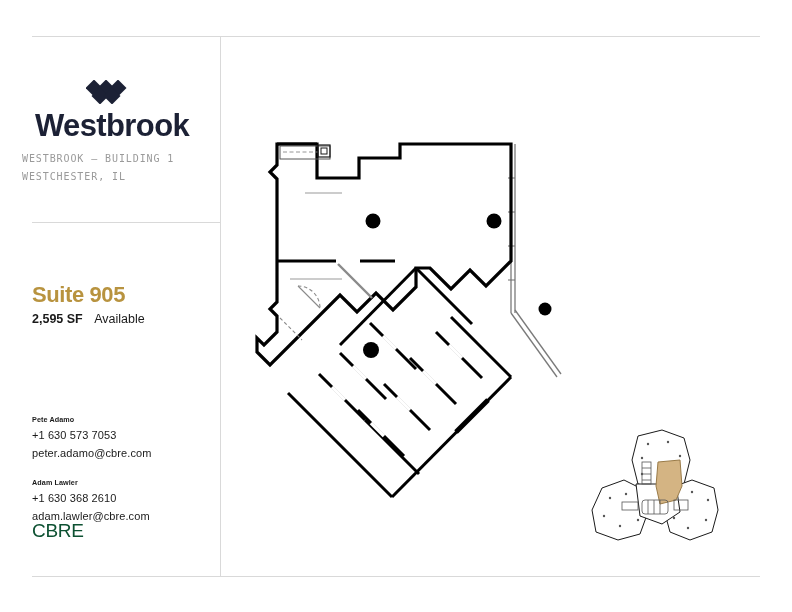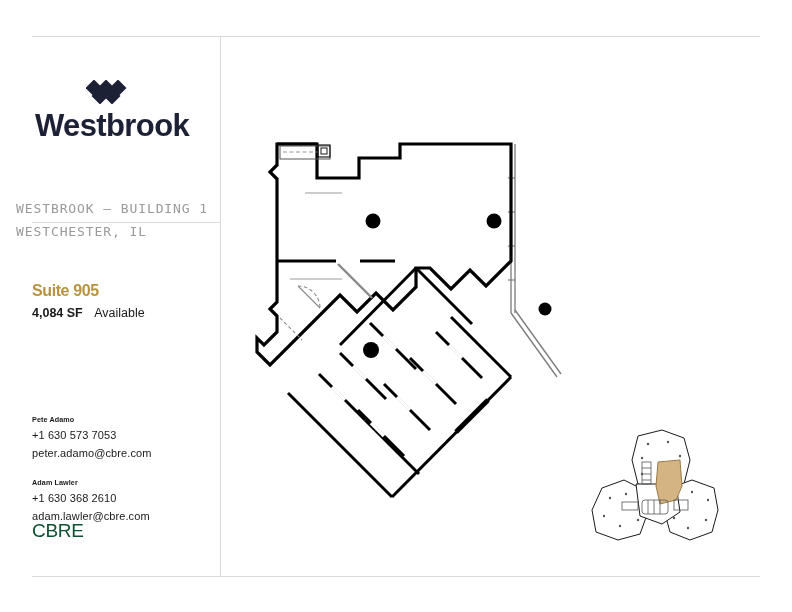--- a/index.html
+++ b/index.html
@@ -65,42 +65,41 @@
     font-weight: bold;
     letter-spacing: -0.6px;
     color: #1c2135;
     line-height: 1;
     text-align: center;
     white-space: nowrap;
   }
 
   #building-lines {
     position: absolute;
-    left: 16px;
+    left: 22px;
     top: 150px;
     width: 180px;
     font-family: "DejaVu Sans Mono", "Liberation Mono", monospace;
-    font-size: 13px;
+    font-size: 10px;
     line-height: 1.75;
     letter-spacing: 0.9px;
     color: #9a9a9a;
     white-space: nowrap;
-    margin-top: 48px;
   }
 
   
   #suite-block {
     position: absolute;
     left: 32px;
     top: 283px;
     width: 180px;
   }
   #suite-name {
     display: block;
-    font-size: 16px;
+    font-size: 22px;
     font-weight: bold;
     letter-spacing: -0.4px;
     color: #b8933f;
     line-height: 1.05;
   }
   #suite-availability {
     display: block;
     margin-top: 7px;
     font-size: 12.5px;
     color: #1a1a1a;
@@ -205,21 +204,21 @@
       <span id="brand-wordmark">Westbrook</span>
     </div>
 
     <div id="building-lines">
       <span>WESTBROOK — BUILDING 1</span><br>
       <span>WESTCHESTER, IL</span>
     </div>
 
     <div id="suite-block">
       <span id="suite-name">Suite 905</span>
-      <span id="suite-availability"><span id="suite-area">4,084 SF</span> <span id="suite-available-label">Available</span></span>
+      <span id="suite-availability"><span id="suite-area">2,595 SF</span> <span id="suite-available-label">Available</span></span>
     </div>
 
     <div id="contacts-block">
       <div class="contact">
         <span class="contact-name">Pete Adamo</span>
         <span class="contact-phone">+1 630 573 7053</span>
         <span class="contact-email">peter.adamo@cbre.com</span>
       </div>
       <div class="contact">
         <span class="contact-name">Adam Lawler</span>

